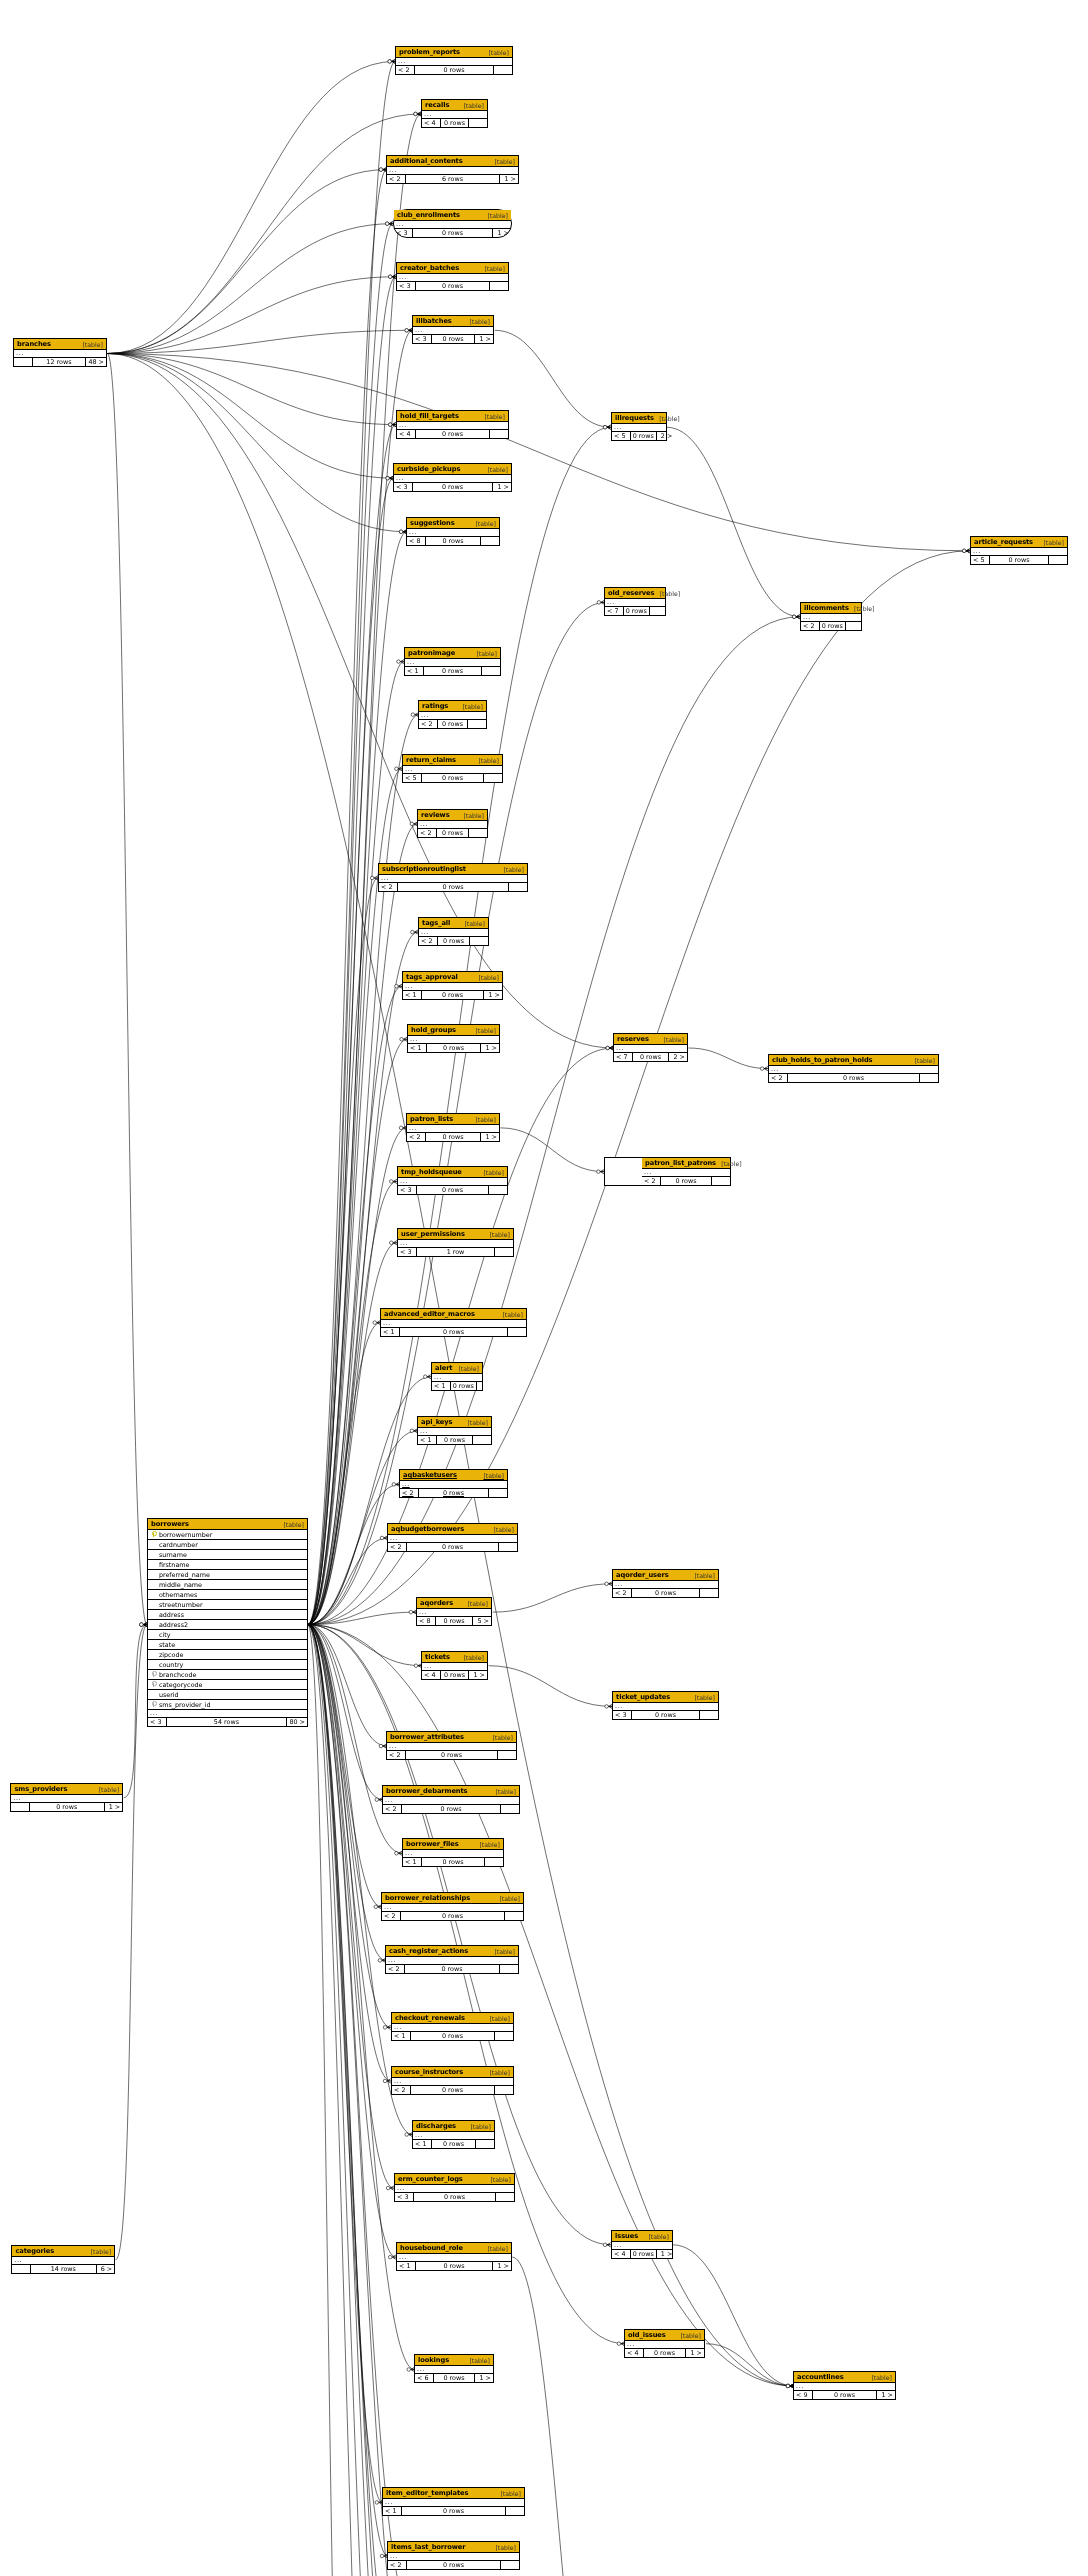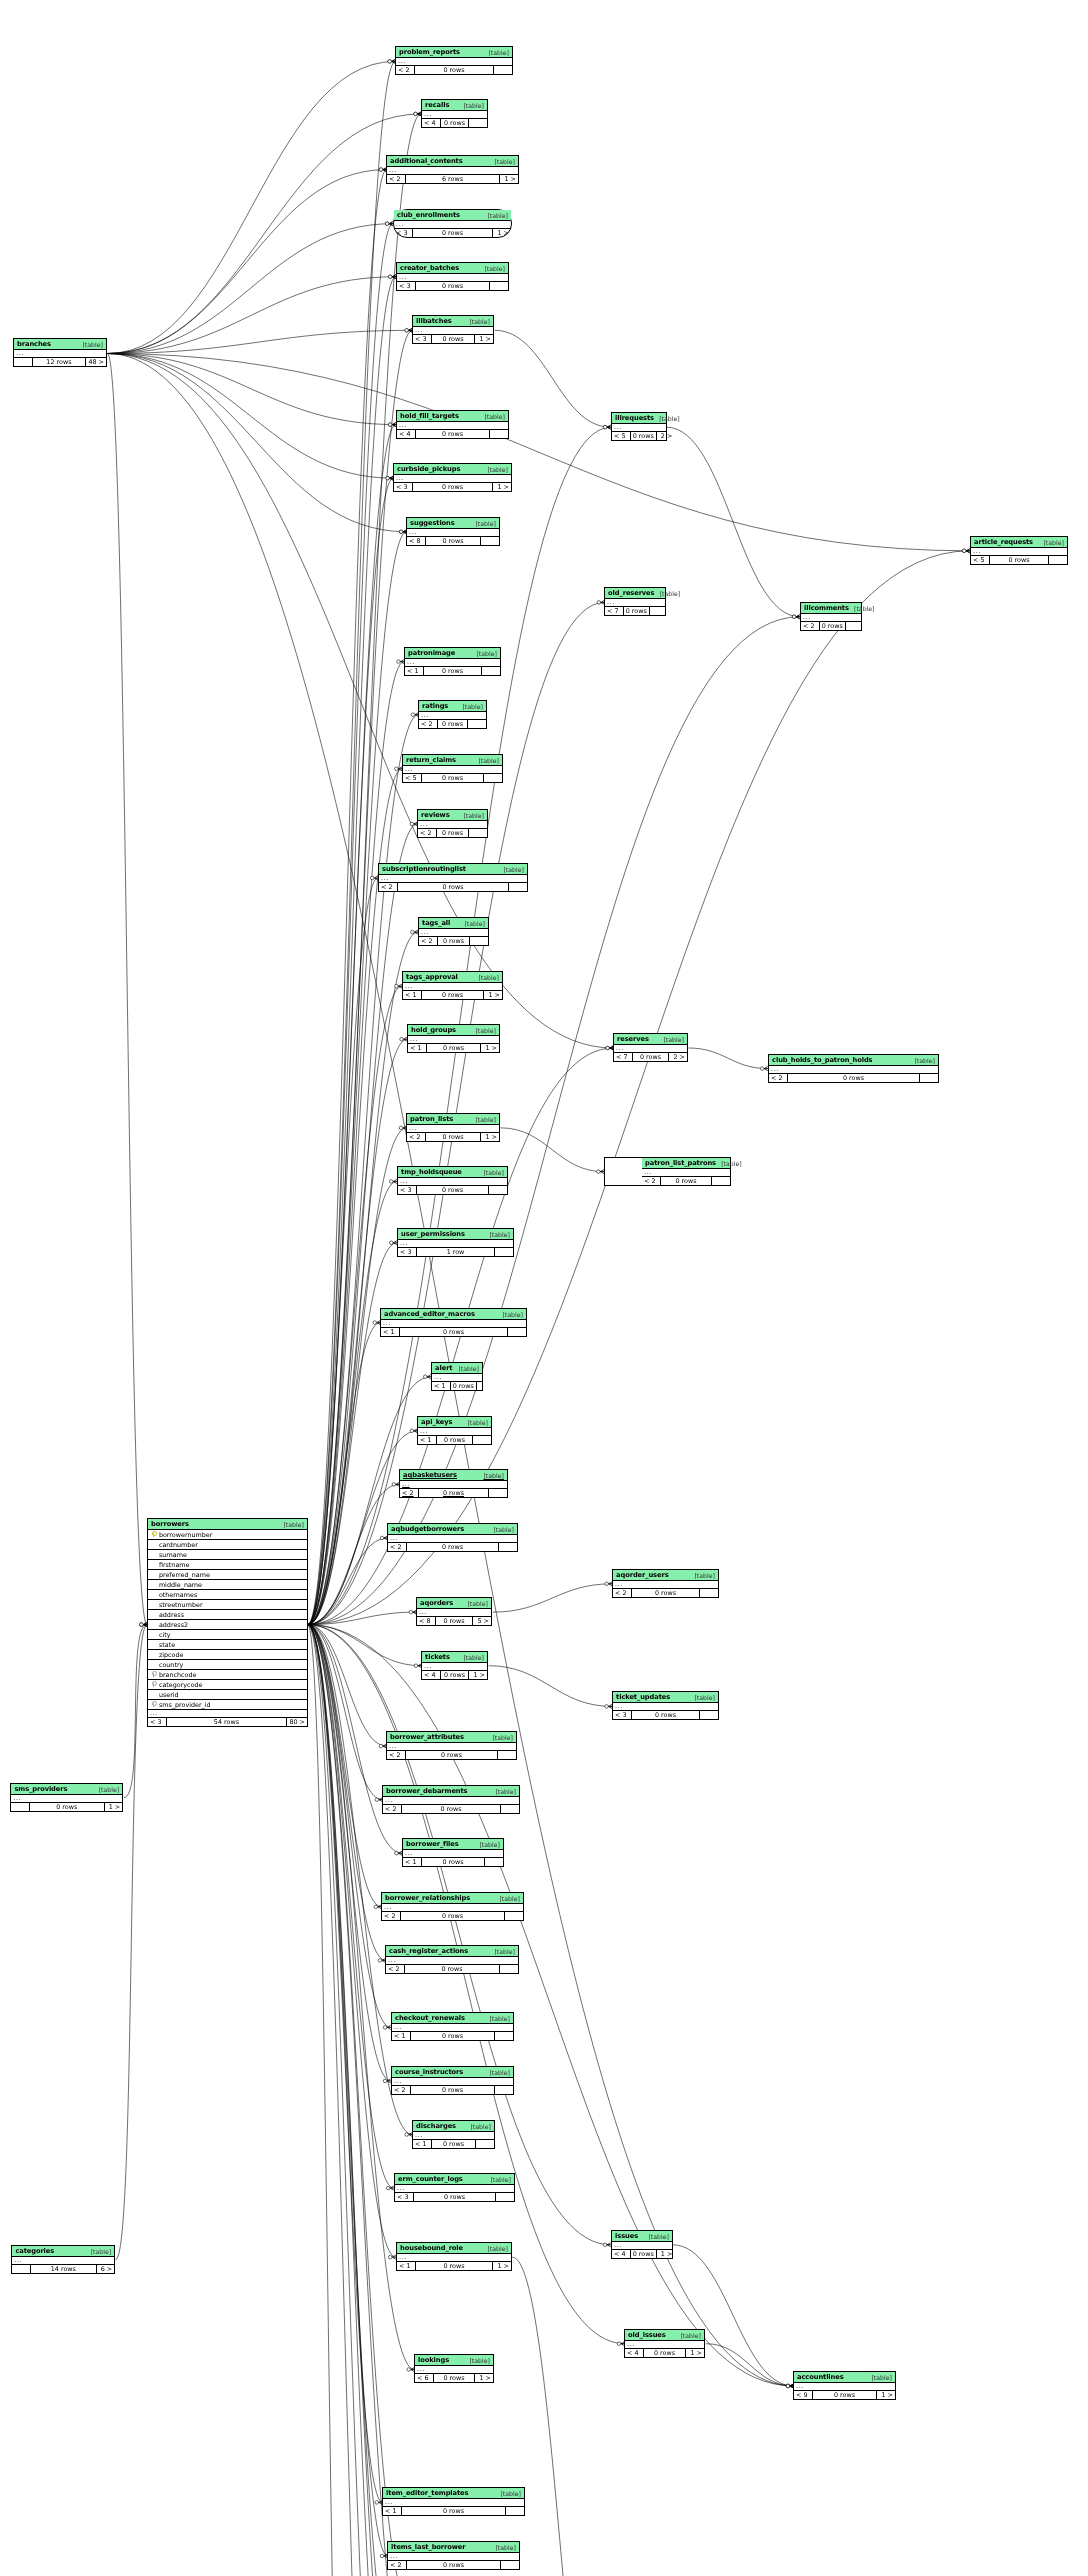--- a/index.html
+++ b/index.html
@@ -2,21 +2,21 @@
 <html style="font-size:8.2px"><head>
 <meta charset="utf-8">
 <style>
   html,body{margin:0;padding:0;background:#ffffff;}
   body{font-family:"DejaVu Sans","Liberation Sans",sans-serif;}
   #canvas{position:relative;width:1089px;height:3390px;background:#fff;overflow:hidden;}
   #edges{position:absolute;left:0;top:0;width:1089px;height:3390px;pointer-events:none;}
 
   .node{position:absolute;box-sizing:border-box;border:1px solid #000;background:#fff;}
   .node .hdr{display:flex;align-items:center;justify-content:space-between;
-      background:#86efac;border-bottom:0.8px solid #000;padding:1px 3.1px;white-space:nowrap;}
+      background:#eab308;border-bottom:0.8px solid #000;padding:1px 3.1px;white-space:nowrap;}
   .node .hdr .tname{font-weight:bold;font-size:6.7px;color:#000;letter-spacing:-0.1px;}
   .node .hdr .tkind{font-size:6.2px;color:#333;padding-left:5.2px;}
   .node .cols{border-bottom:0.8px solid #000;}
   .node .col{display:flex;align-items:center;border-bottom:0.5px solid #000;
       font-size:6.4px;padding:0.5px 2.1px;white-space:nowrap;min-height:7.7px;}
   .node .col:last-child{border-bottom:none;}
   .node .col .kslot{width:6.7px;flex:0 0 6.7px;text-align:center;}
   .node .col .cname{flex:1 1 auto;padding-left:2.1px;}
   .node .ell{font-size:6.4px;padding:0 2.1px;border-bottom:0.8px solid #000;line-height:1.05;
       letter-spacing:0.5px;}

